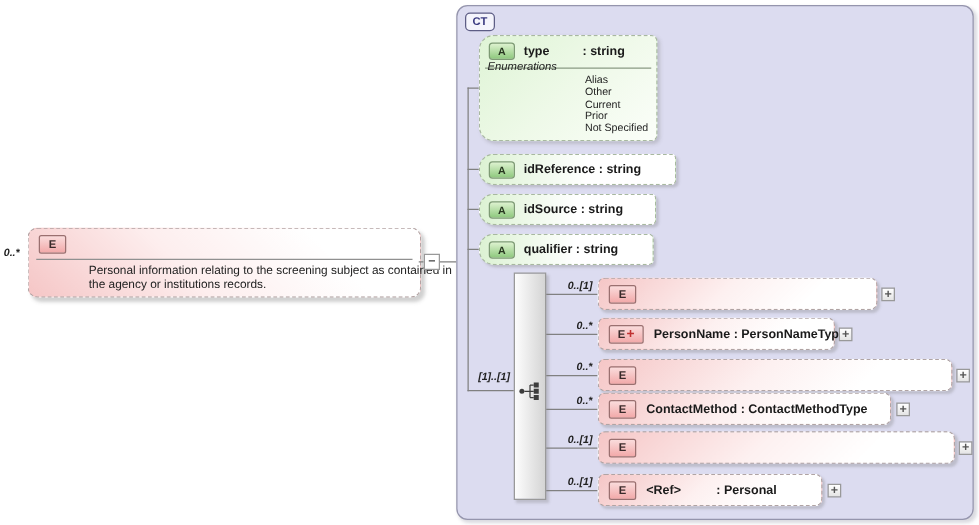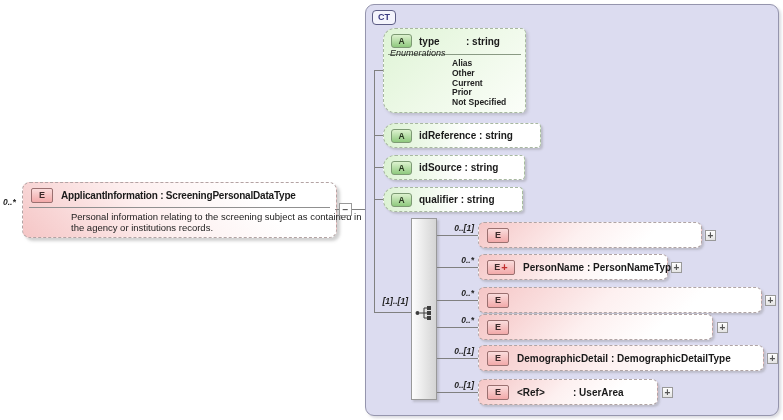--- a/index.html
+++ b/index.html
@@ -53,21 +53,21 @@
     box-shadow:2px 2px 2px rgba(120,120,120,.3);}
   .attr-label{font-size:10px;font-weight:bold;color:#1a1a1a;white-space:nowrap;}
 
   .type-box{position:absolute;left:383px;top:28px;width:143px;height:85px;box-sizing:border-box;
     border:1px dashed #a8b8a0;border-radius:12px 5px 5px 12px;
     background:linear-gradient(135deg,#dff4d6,#eef9e8 50%,#fbfef9);
     box-shadow:2px 2px 3px rgba(120,120,120,.3);}
   .type-box .hdr{position:absolute;left:7px;top:5px;display:flex;align-items:center;gap:7px;}
   .type-box .sep{position:absolute;left:4px;right:4px;top:25px;height:1px;background:#8a9a84;}
   .enum-label{position:absolute;left:6px;top:19px;font-size:9px;font-style:italic;color:#222;}
-  .enum-vals{position:absolute;left:68px;top:30px;font-size:8.5px;font-weight:bold;color:#222;line-height:9.8px;}
+  .enum-vals{position:absolute;left:84px;top:30px;font-size:8.5px;font-weight:normal;color:#222;line-height:9.8px;}
 
   
   .seq-box{position:absolute;left:411px;top:218px;width:26px;height:182px;box-sizing:border-box;
     border:1px solid #999;background:linear-gradient(90deg,#fdfdfd,#d4d4d4);
     box-shadow:2px 2px 2px rgba(120,120,120,.3);}
 
   
   .child-box{position:absolute;left:478px;height:26px;box-sizing:border-box;border:1px dashed #b0a4a4;
     border-radius:6px;display:flex;align-items:center;padding-left:8px;gap:8px;
     background:linear-gradient(135deg,#f5c6c6,#fdf0f0 45%,#ffffff 75%);
@@ -77,21 +77,20 @@
 </head>
 <body>
 
 <div id="canvas">
 
   <div class="card-label" style="left:3px;top:197px;">0..*</div>
 
   <div class="elem-main">
     <div style="position:absolute;left:8px;top:5px;display:flex;align-items:center;gap:8px;">
       <span class="e-icon">E</span>
-      <span class="title-txt">ApplicantInformation : ScreeningPersonalDataType</span>
     </div>
     <div class="sep"></div>
     <div class="desc-txt">Personal information relating to the screening subject as contained in the agency or institutions records.</div>
   </div>
 
   <div class="hline" style="left:335px;top:209px;width:4px;"></div>
   <div class="toggle-box" style="left:339px;top:203px;width:13px;height:13px;line-height:11px;background:#ffffff;">−</div>
   <div class="hline" style="left:352px;top:209px;width:13px;"></div>
 
   <div class="ct-box">
@@ -178,29 +177,29 @@
   </div>
   <div class="toggle-box" style="left:671px;top:262px;">+</div>
 
   <div class="child-box" style="top:287px;width:284px;">
     <span class="e-icon">E</span>
   </div>
   <div class="toggle-box" style="left:765px;top:295px;">+</div>
 
   <div class="child-box" style="top:314px;width:235px;">
     <span class="e-icon">E</span>
+    <span class="child-label">ContactMethod : ContactMethodType</span>
   </div>
   <div class="toggle-box" style="left:717px;top:322px;">+</div>
 
   <div class="child-box" style="top:345px;width:286px;">
     <span class="e-icon">E</span>
-    <span class="child-label">DemographicDetail : DemographicDetailType</span>
   </div>
   <div class="toggle-box" style="left:767px;top:353px;">+</div>
 
   <div class="child-box" style="top:379px;width:180px;">
     <span class="e-icon">E</span>
     <span class="child-label" style="width:48px;">&lt;Ref&gt;</span>
-    <span class="child-label">: UserArea</span>
+    <span class="child-label">: Personal</span>
   </div>
   <div class="toggle-box" style="left:662px;top:387px;">+</div>
 
 </div>
 
 </body></html>

